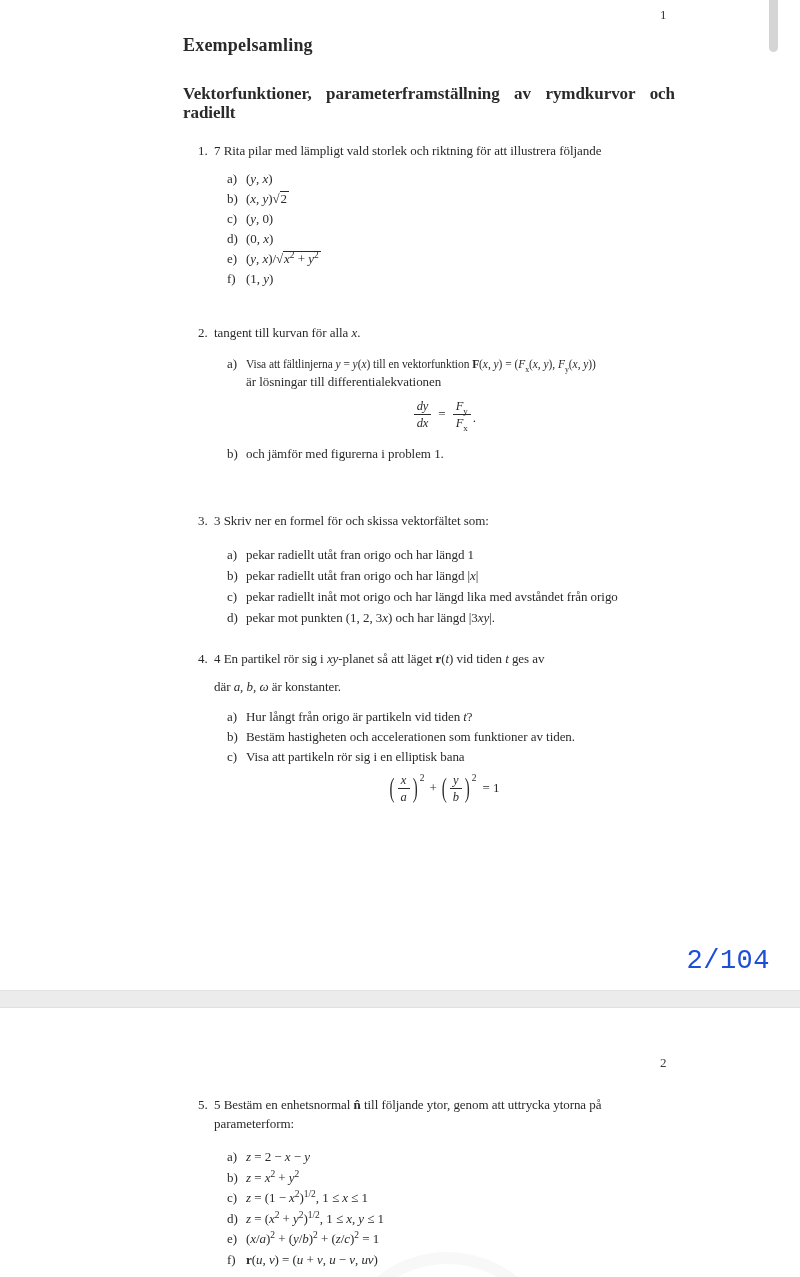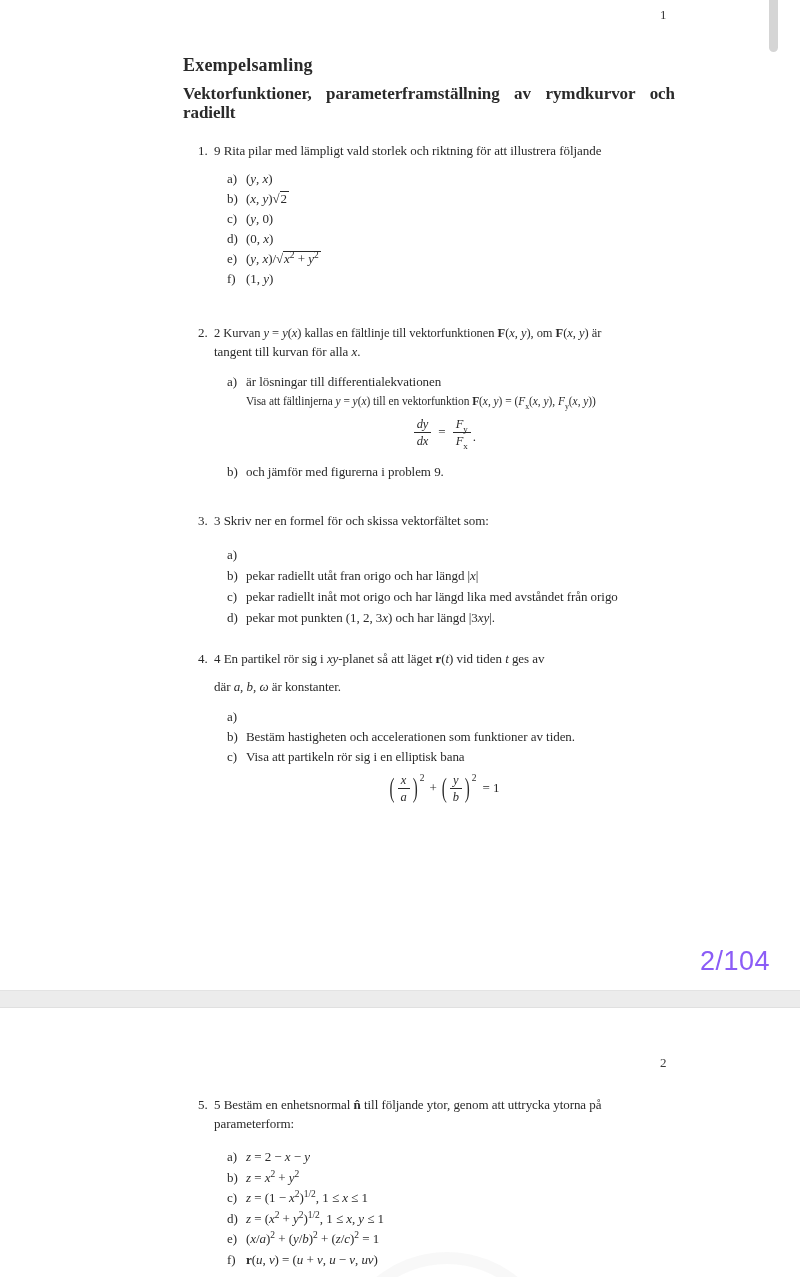--- a/index.html
+++ b/index.html
@@ -41,44 +41,44 @@
   .bp{display:inline-block;font-size:15px;font-weight:400;transform:scaleY(1.85);padding:0 1px}
   .fsup{font-size:9.5px;position:relative;top:-10px;left:-1px}
   .op{padding:0 2px}
   .after-line{margin:9px 0 8px;min-height:18.5px}
   .p4items{margin-top:12px}
   .p3items{margin-top:15px}
   .p3items .item{margin-bottom:2.5px}
   .p5items{margin-top:15px}
   .p5items .item{margin-bottom:2px}
   .page-indicator{
-    font-family:Liberation Sans, sans-serif;
-    font-size:27px;color:#8b5cf6;letter-spacing:0.5px}
+    font-family:Liberation Mono, monospace;
+    font-size:27px;color:#1d4ed8;letter-spacing:0.5px}
   .gap-band{left:0;width:800px;height:18px;background:#ececec;
     border-top:1px solid #e3e3e3;border-bottom:1px solid #e0e0e0;box-sizing:border-box}
   .scroll-thumb{right:22px;top:-6px;width:9px;height:58px;background:#d5d5d5;border-radius:5px}
   .watermark{left:335px;top:1252px;width:200px;height:200px;border-radius:50%;
     border:12px solid rgba(120,120,120,0.05)}
 </style>
 </head>
 <body>
 
 <div class="abs pageno" style="top:6px;left:660px">1</div>
 
-<h1 class="abs doc-title" style="top:56px;left:183px">Exempelsamling</h1>
+<h1 class="abs doc-title" style="top:36px;left:183px">Exempelsamling</h1>
 
 <div class="abs subtitle" style="top:84px;left:183px">
   <div class="l1">Vektorfunktioner, parameterframställning av rymdkurvor och</div>
   <div>radiellt</div>
 </div>
 
 <div class="abs prob" style="top:142px;left:198px">
   <span class="pmark">1.</span>
   <div class="pbody">
-    <div class="fline"><span class="nw">9 Rita pilar med lämpligt vald storlek och riktning för att illustrera följande</span></div>
+    <div class="fline"><span class="nw">7 Rita pilar med lämpligt vald storlek och riktning för att illustrera följande</span></div>
     <div class="items">
       <div class="item">
           <span class="ilabel">a)</span>
           <span class="itext">(<i>y</i>, <i>x</i>)</span>
         </div>
       <div class="item">
           <span class="ilabel">b)</span>
           <span class="itext">(<i>x</i>, <i>y</i>)<span class="rt">√</span><span class="rad">2</span></span>
         </div>
       <div class="item">
@@ -97,59 +97,59 @@
           <span class="ilabel">f)</span>
           <span class="itext">(1, <i>y</i>)</span>
         </div>
     </div>
   </div>
 </div>
 
 <div class="abs prob" style="top:324px;left:198px">
   <span class="pmark">2.</span>
   <div class="pbody">
-    <div class="fline"><span class="nw" style="transform:scaleX(0.96)">2 Kurvan <i>y</i> = <i>y</i>(<i>x</i>) kallas en fältlinje till vektorfunktionen <b>F</b>(<i>x</i>, <i>y</i>), om <b>F</b>(<i>x</i>, <i>y</i>) är</span></div>
     <div class="fline"><span class="nw">tangent till kurvan för alla <i>x</i>.</span></div>
     <div class="items" style="margin-top:12px">
       <div class="item">
         <span class="ilabel">a)</span>
         <div>
+          <div class="fline"><span class="nw" style="transform:scaleX(0.88)">Visa att fältlinjerna <i>y</i> = <i>y</i>(<i>x</i>) till en vektorfunktion <b>F</b>(<i>x</i>, <i>y</i>) = (<i>F</i><sub>x</sub>(<i>x</i>, <i>y</i>), <i>F</i><sub>y</sub>(<i>x</i>, <i>y</i>))</span></div>
           <div class="fline"><span class="nw">är lösningar till differentialekvationen</span></div>
-          <div class="fline"><span class="nw" style="transform:scaleX(0.88)">Visa att fältlinjerna <i>y</i> = <i>y</i>(<i>x</i>) till en vektorfunktion <b>F</b>(<i>x</i>, <i>y</i>) = (<i>F</i><sub>x</sub>(<i>x</i>, <i>y</i>), <i>F</i><sub>y</sub>(<i>x</i>, <i>y</i>))</span></div>
           <div class="formula f2a">
             <span class="frac">
                 <span class="fn"><i>dy</i></span>
                 <span class="fd"><i>dx</i></span>
               </span>
             <span class="op">=</span>
             <span class="frac">
                 <span class="fn"><i>F</i><sub>y</sub></span>
                 <span class="fd"><i>F</i><sub>x</sub></span>
               </span>
             <span class="ftail">.</span>
           </div>
         </div>
       </div>
       <div class="item" style="margin-top:7px">
         <span class="ilabel">b)</span>
         <div>
-          <div class="fline"><span class="nw">och jämför med figurerna i problem 9.</span></div>
+          <div class="fline"><span class="nw">och jämför med figurerna i problem 1.</span></div>
         </div>
       </div>
     </div>
   </div>
 </div>
 
 <div class="abs prob" style="top:512px;left:198px">
   <span class="pmark">3.</span>
   <div class="pbody">
     <div class="fline"><span class="nw">3 Skriv ner en formel för och skissa vektorfältet som:</span></div>
     <div class="items p3items">
       <div class="item">
           <span class="ilabel">a)</span>
+          <span class="itext">pekar radiellt utåt fran origo och har längd 1</span>
         </div>
       <div class="item">
           <span class="ilabel">b)</span>
           <span class="itext">pekar radiellt utåt fran origo och har längd |<i>x</i>|</span>
         </div>
       <div class="item">
           <span class="ilabel">c)</span>
           <span class="itext">pekar radiellt inåt mot origo och har längd lika med avståndet från origo</span>
         </div>
       <div class="item">
@@ -161,20 +161,21 @@
 </div>
 
 <div class="abs prob" style="top:650px;left:198px">
   <span class="pmark">4.</span>
   <div class="pbody">
     <div class="fline"><span class="nw">4 En partikel rör sig i <i>xy</i>-planet så att läget <b>r</b>(<i>t</i>) vid tiden <i>t</i> ges av</span></div>
     <div class="after-line"><span class="nw">där <i>a</i>, <i>b</i>, <i>ω</i> är konstanter.</span></div>
     <div class="items p4items">
       <div class="item">
           <span class="ilabel">a)</span>
+          <span class="itext">Hur långt från origo är partikeln vid tiden <i>t</i>?</span>
         </div>
       <div class="item">
           <span class="ilabel">b)</span>
           <span class="itext">Bestäm hastigheten och accelerationen som funktioner av tiden.</span>
         </div>
       <div class="item">
           <span class="ilabel">c)</span>
           <span class="itext">Visa att partikeln rör sig i en elliptisk bana</span>
         </div>
     </div>

